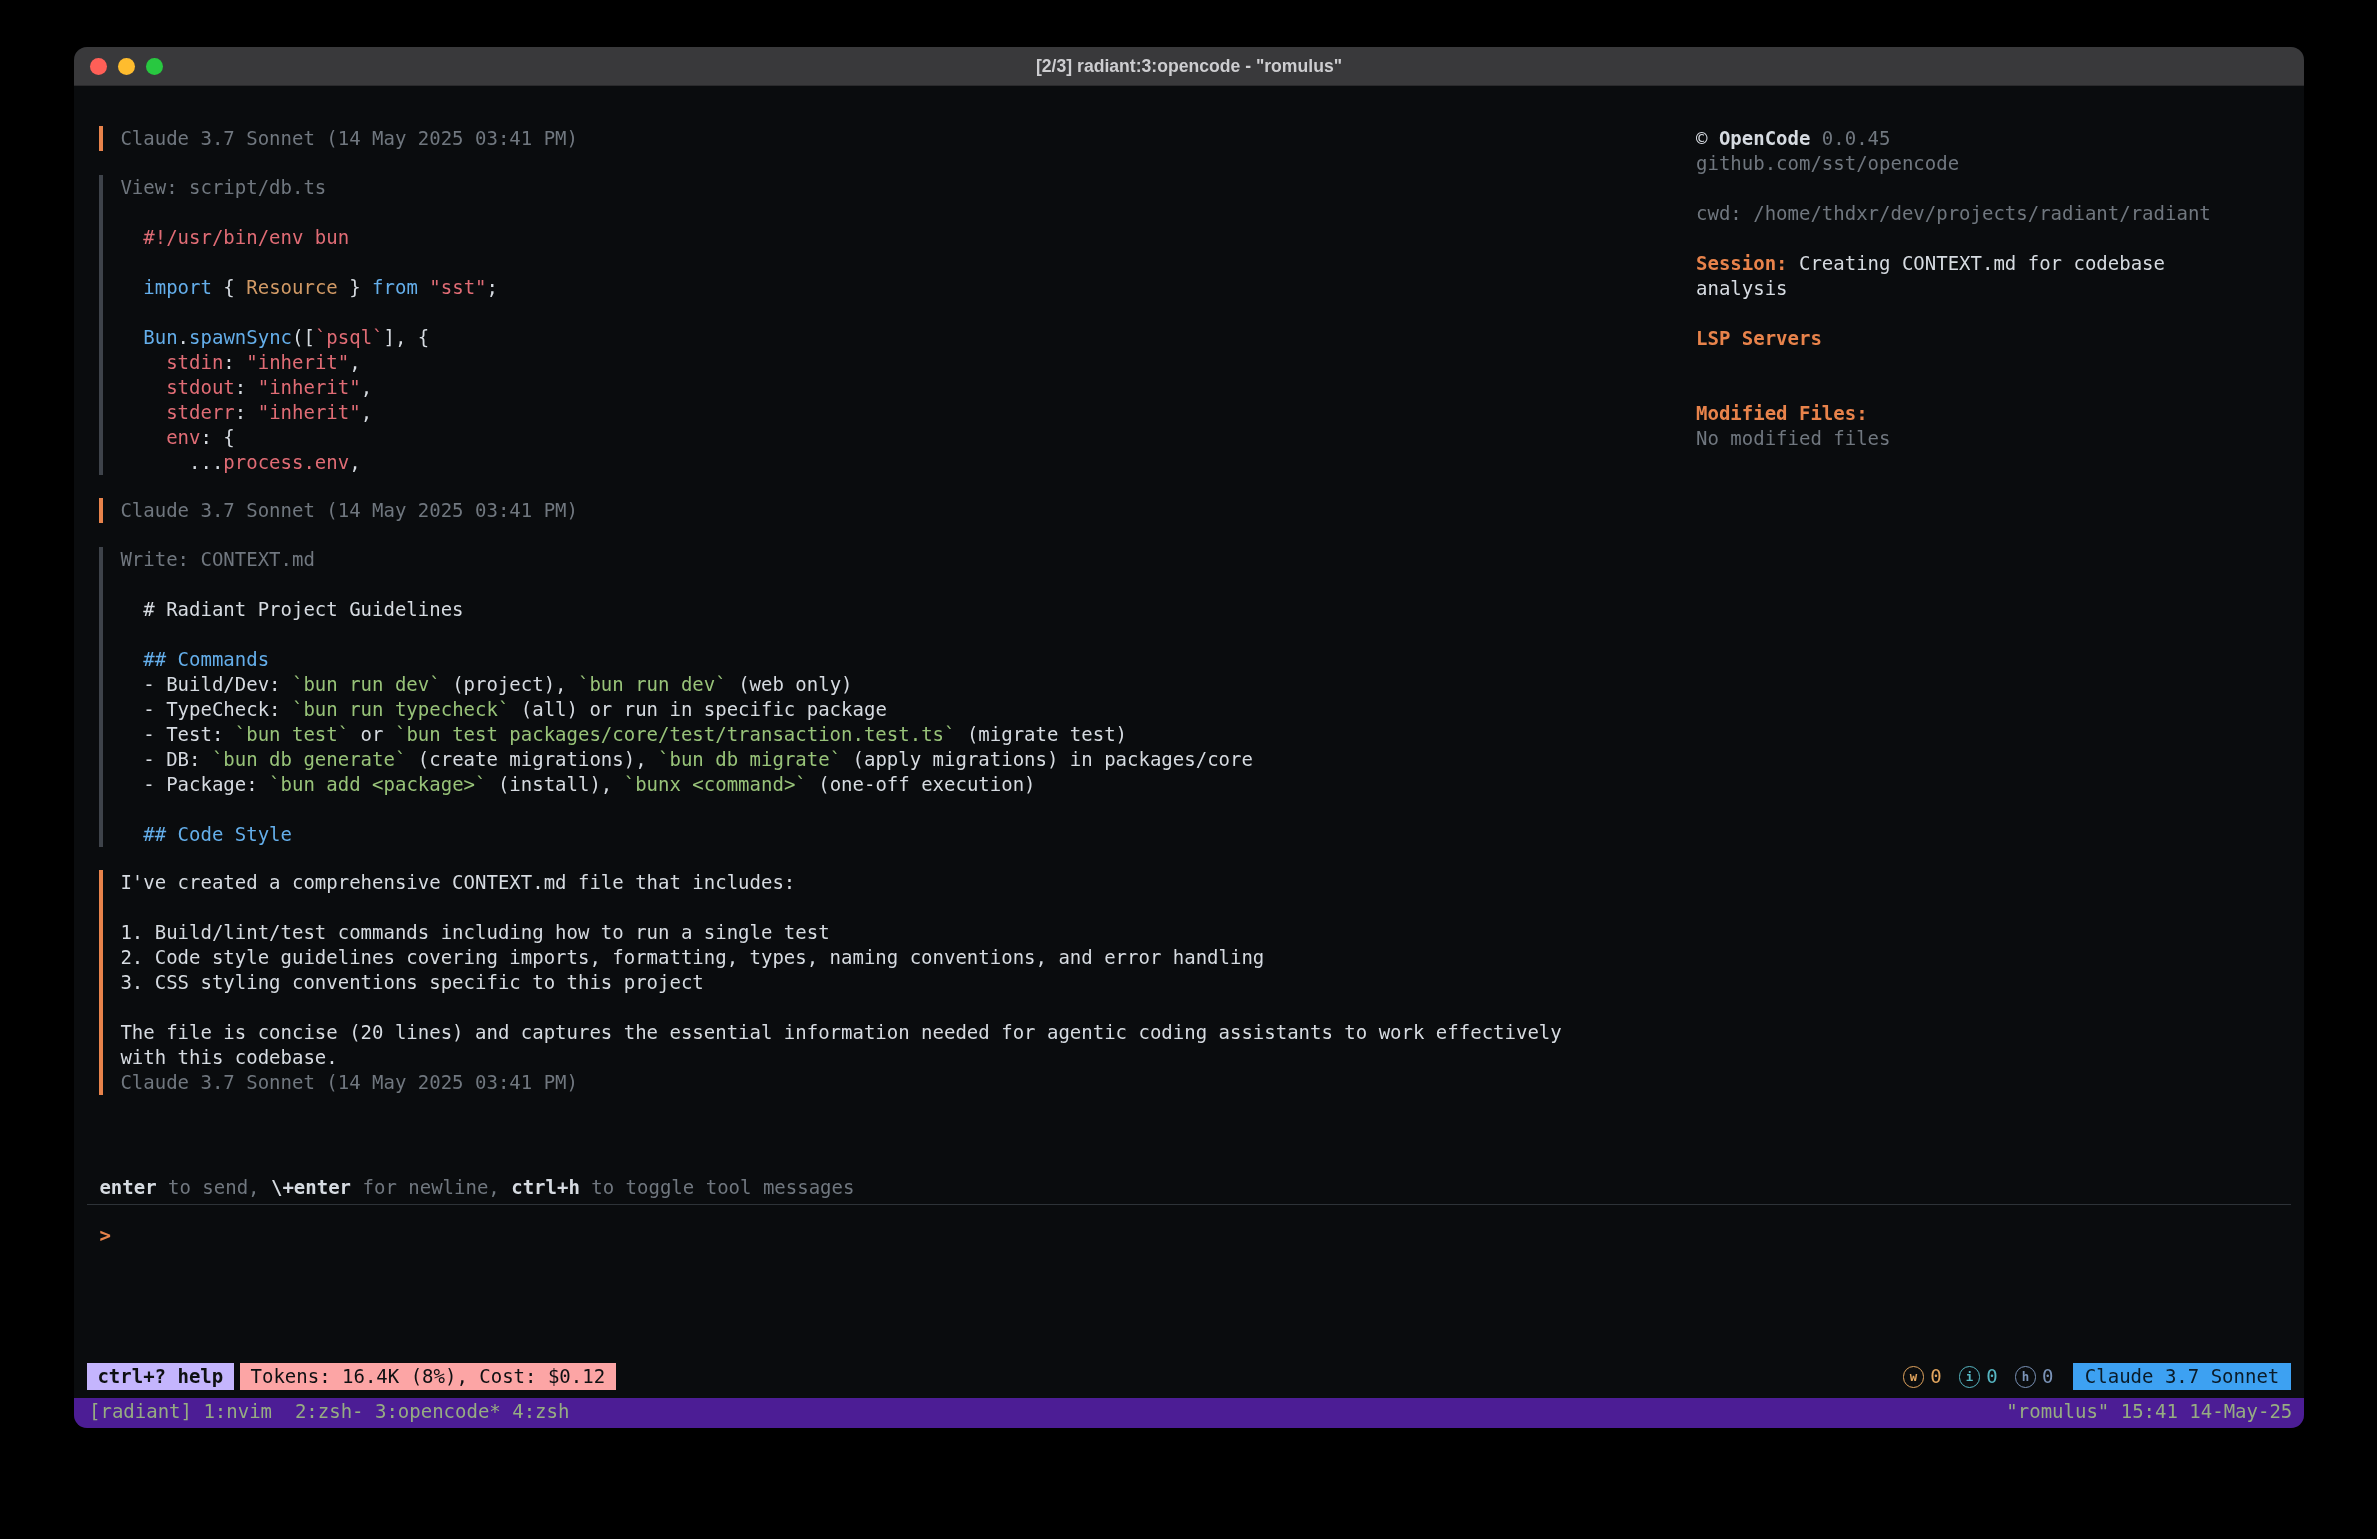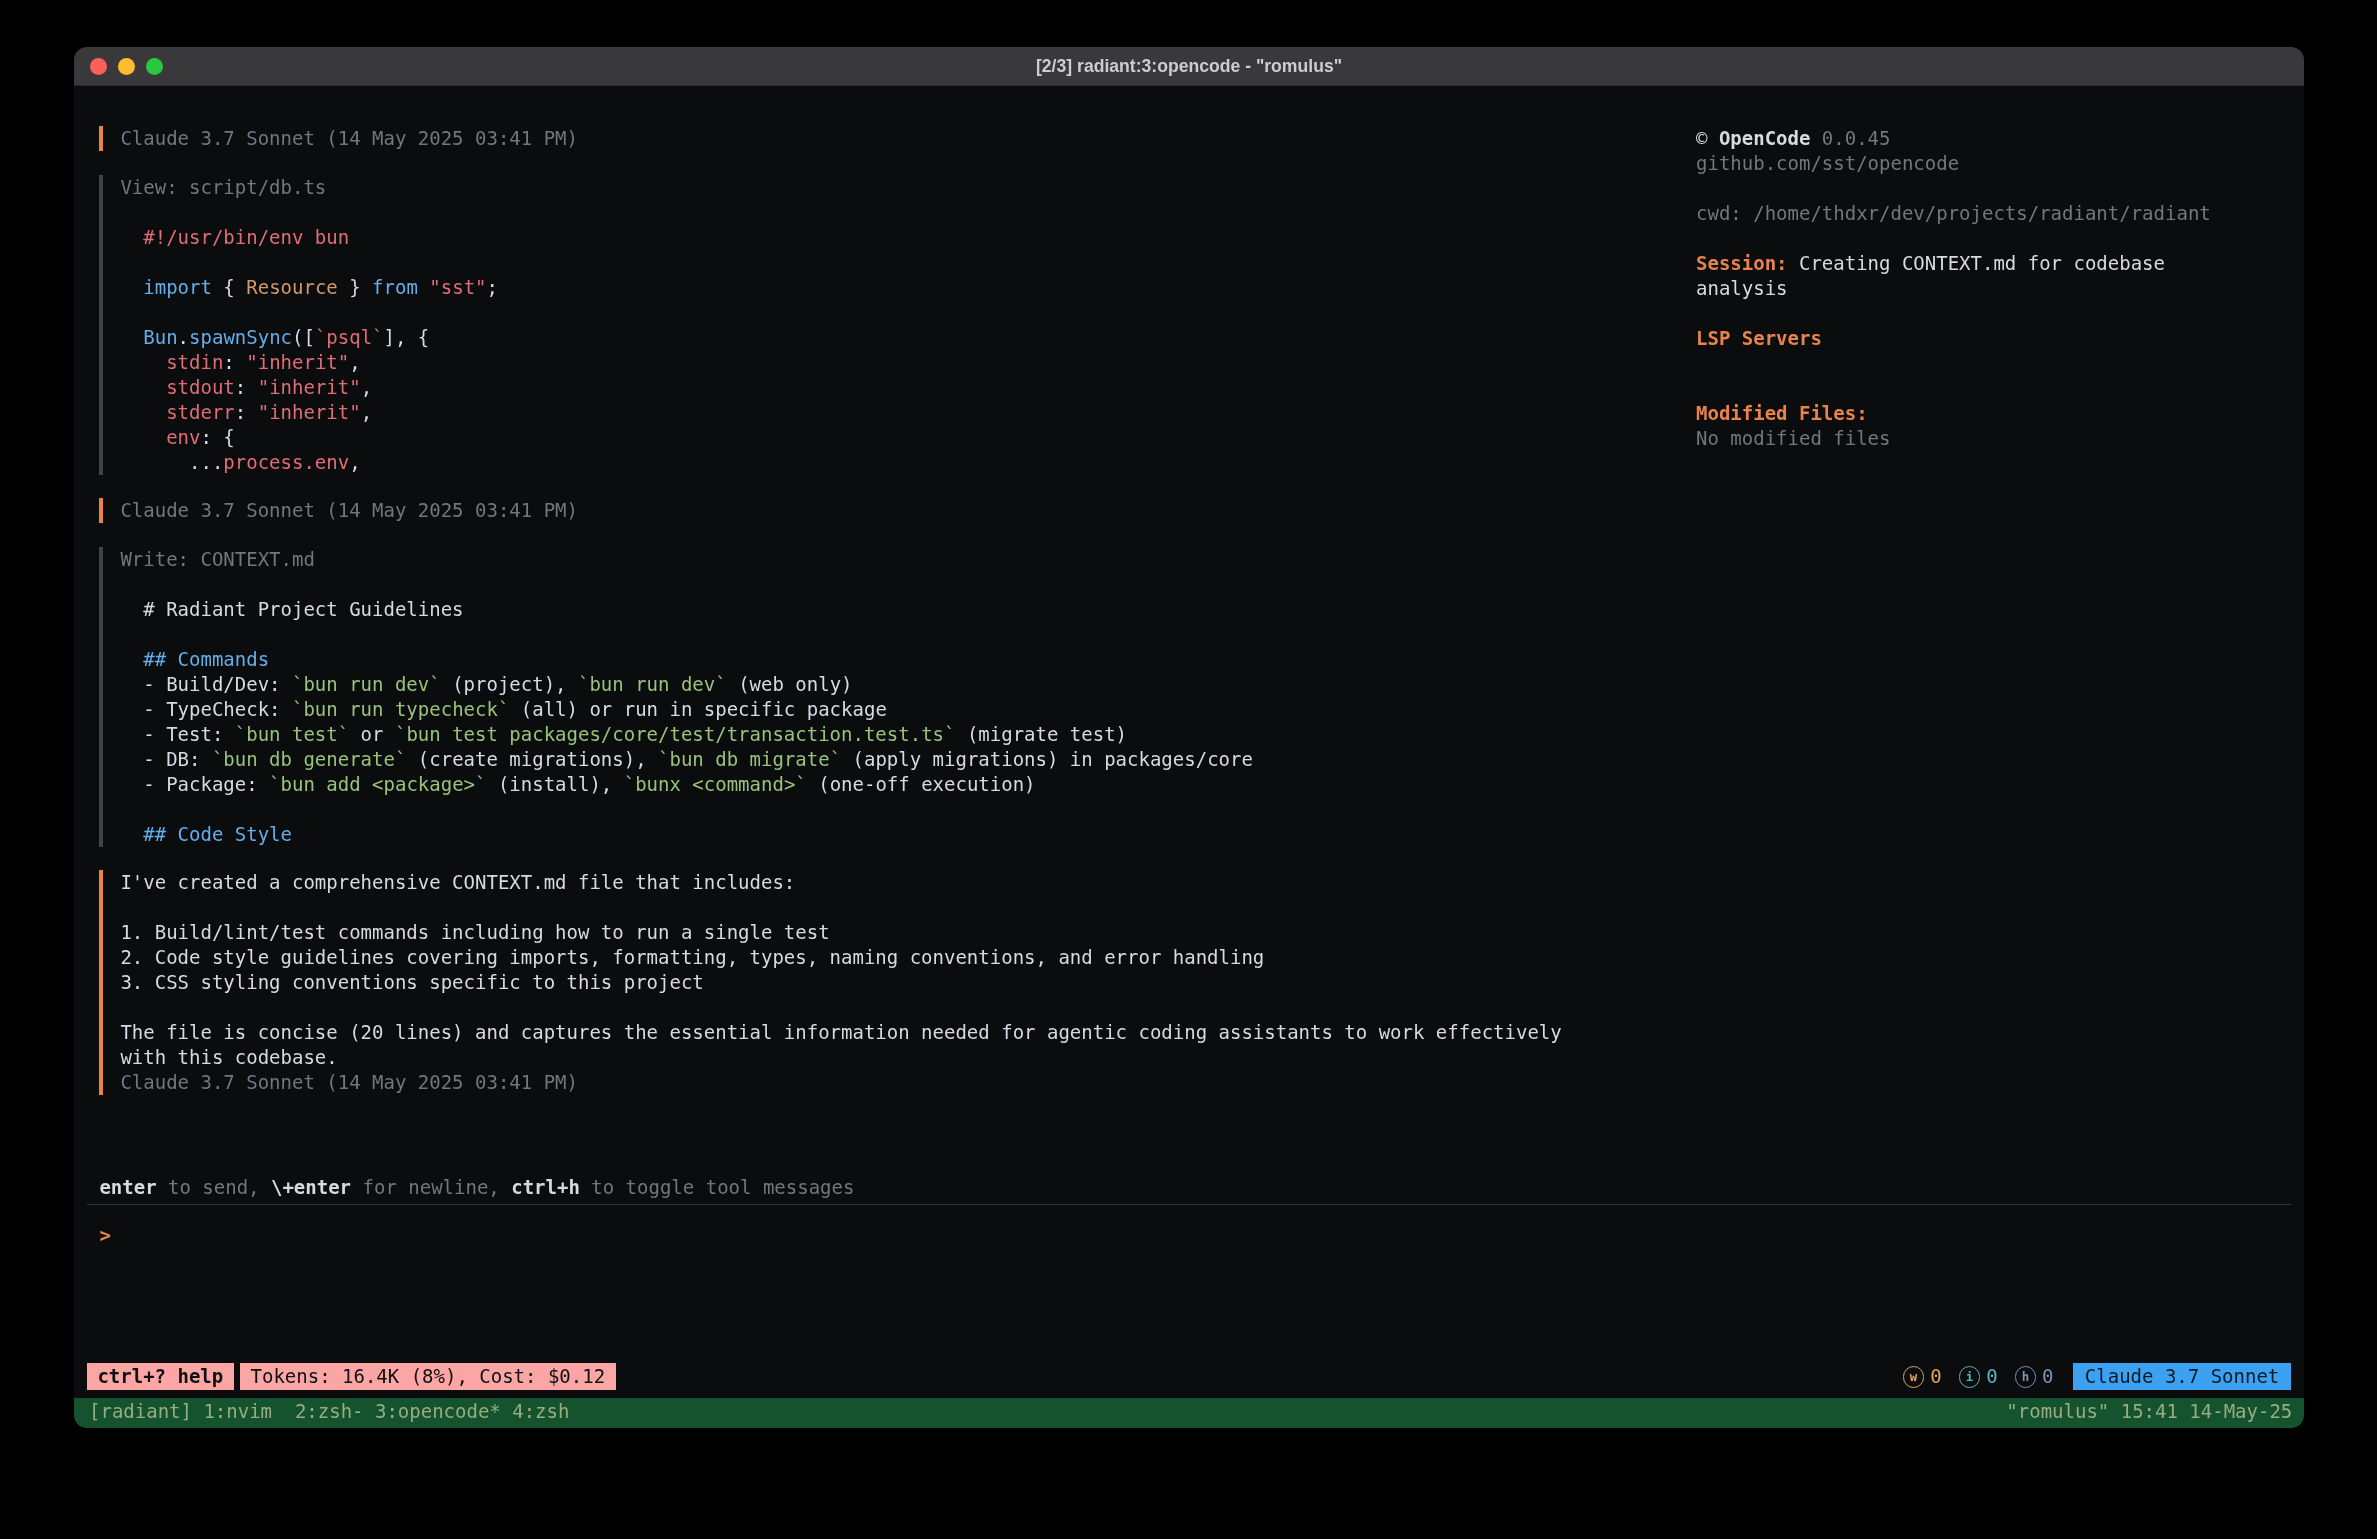--- a/index.html
+++ b/index.html
@@ -119,21 +119,21 @@
     justify-content: space-between;
   }
   .status-left { display: flex; align-items: center; gap: 6.5px; }
   .chip {
     display: inline-flex;
     align-items: center;
     height: 27px;
     padding: 0 10.4px;
     white-space: pre;
   }
-  .chip-dark  { background: #fca5a5; color: #0e1012; font-weight: 700; }
+  .chip-dark  { background: #c4b5fd; color: #0e1012; font-weight: 700; }
   .chip-light { background: #fca5a5; color: #0e1012; }
   .status-right { display: flex; align-items: center; }
   .diags { display: flex; align-items: center; }
   .diag { display: inline-flex; align-items: center; gap: 5.9px; margin-left: 17px; }
   .diag-circle {
     width: 19.6px; height: 19.6px;
     border: 1.3px solid currentColor;
     border-radius: 50%;
     display: inline-flex;
     align-items: center;
@@ -158,21 +158,21 @@
     height: 29px;
     display: flex;
     justify-content: space-between;
     align-items: flex-start;
     padding: 1.3px 11.7px 0 15px;
     font-family: "DejaVu Sans Mono", "Liberation Mono", monospace;
     font-size: 19px;
     line-height: 25px;
     color: #96ad82;
     white-space: pre;
-    background: #14532d;
+    background: #4c1d95;
   }
 </style>
 </head>
 <body>
 
 <div class="stage">
   <div class="window">
 
     <div class="titlebar">
       <div class="traffic-lights">

